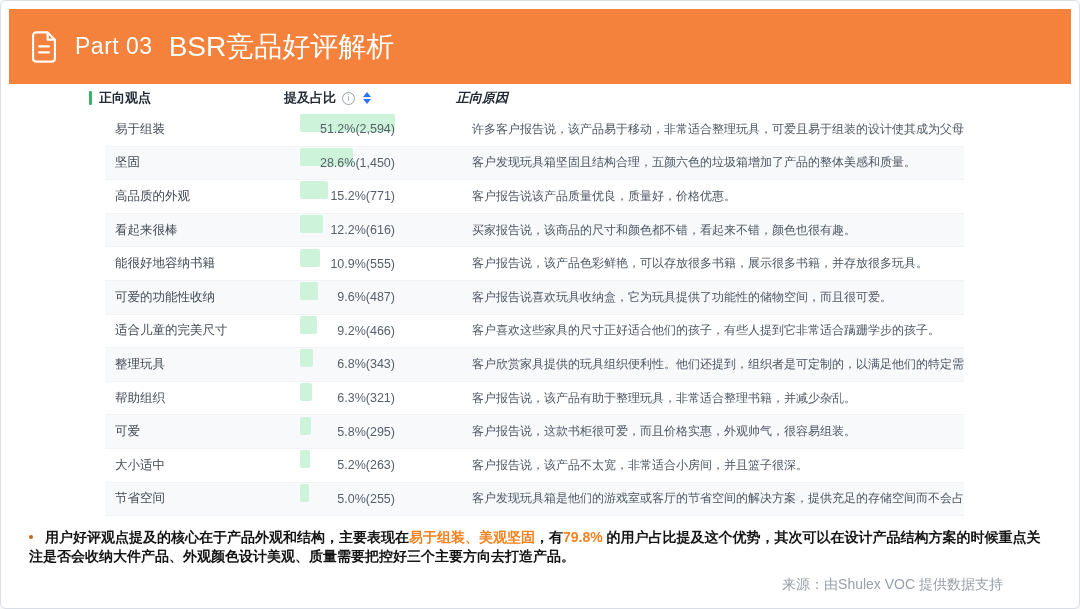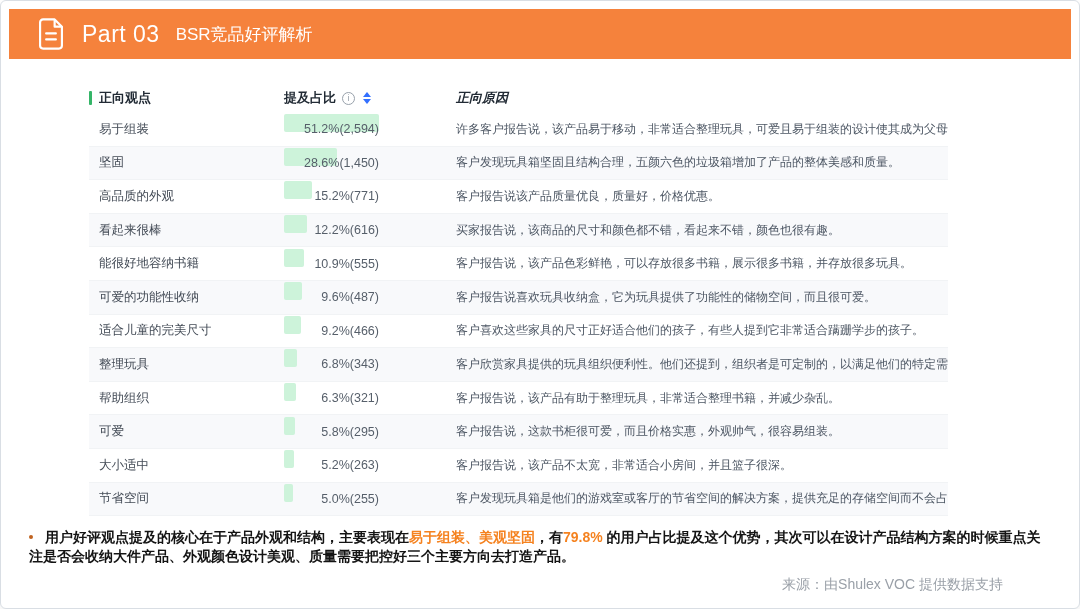--- a/index.html
+++ b/index.html
@@ -3,44 +3,44 @@
 <meta charset="utf-8">
 <style>
   * { box-sizing: border-box; margin: 0; padding: 0; }
   html, body { width: 1080px; height: 609px; background: #ffffff;
     font-family: "Liberation Sans", "DejaVu Sans", sans-serif; }
   .card { position: absolute; left: 0; top: 0; width: 1080px; height: 609px;
     border: 1px solid #d9dee4; border-radius: 6px; background: #fff;
     box-shadow: 0 2px 6px rgba(0,0,0,.07); overflow: hidden; }
 
   
-  .hdr { position: absolute; left: 8px; top: 8px; right: 8px; height: 50px;
-    background: #F5823C; display: flex; align-items: center; padding-left: 27px; }
+  .hdr { position: absolute; left: 8px; top: 8px; right: 8px; height: 75px;
+    background: #F5823C; display: flex; align-items: center; padding-left: 20px; }
   .hdr .doc-ic { width: 30px; height: 34px; flex: 0 0 auto; }
   .hdr .t-part { color: #fff; font-size: 23px; margin-left: 16px; letter-spacing: .5px; }
-  .hdr .t-main { color: #fff; font-size: 17px; margin-left: 16px; }
+  .hdr .t-main { color: #fff; font-size: 28px; margin-left: 16px; }
 
   
   .thead { position: absolute; left: 88px; top: 82px; width: 859px; height: 30px;
     display: flex; align-items: center; font-size: 13px; font-weight: bold; color: #222b35; }
   .col-v { width: 195px; display: flex; align-items: center; }
   .col-m { width: 172px; display: flex; align-items: center; }
   .col-r { flex: 1; font-style: italic; }
   .accent { display: inline-block; width: 3px; height: 14px; background: #35B568;
     margin-right: 7px; border-radius: 1px; }
   .info-ic { width: 13px; height: 13px; border: 1px solid #98a1ab; border-radius: 50%;
     color: #98a1ab; font-size: 9px; font-weight: normal; display: inline-flex;
     align-items: center; justify-content: center; margin-left: 6px; cursor: pointer; }
   .sort-ic { display: inline-flex; flex-direction: column; gap: 2px; margin-left: 8px; cursor: pointer; }
   .sort-ic .up { width: 0; height: 0; border-left: 4px solid transparent;
     border-right: 4px solid transparent; border-bottom: 5px solid #3370FF; }
   .sort-ic .dn { width: 0; height: 0; border-left: 4px solid transparent;
     border-right: 4px solid transparent; border-top: 5px solid #3370FF; }
 
-  .tbody { position: absolute; left: 88px; top: 112px; width: 859px; }
+  .tbody { position: absolute; left: 104px; top: 112px; width: 859px; }
   .row { display: flex; align-items: center; height: 33.6px;
     border-bottom: 1px solid #f1f3f5; }
   .row:nth-child(even) { background: #f8f9fb; }
   .cell-v { width: 195px; padding-left: 10px; font-size: 12.5px; color: #434b56; }
   .cell-m { width: 172px; }
   .bar-wrap { position: relative; width: 95px; height: 30px; }
   .bar { position: absolute; left: 0; top: 0; height: 18px; background: #CDF3DA;
     border-radius: 2px; }
   .pct { position: absolute; right: 0; top: 50%; transform: translateY(-50%);
     font-size: 12.5px; color: #565f6a; white-space: nowrap; }

